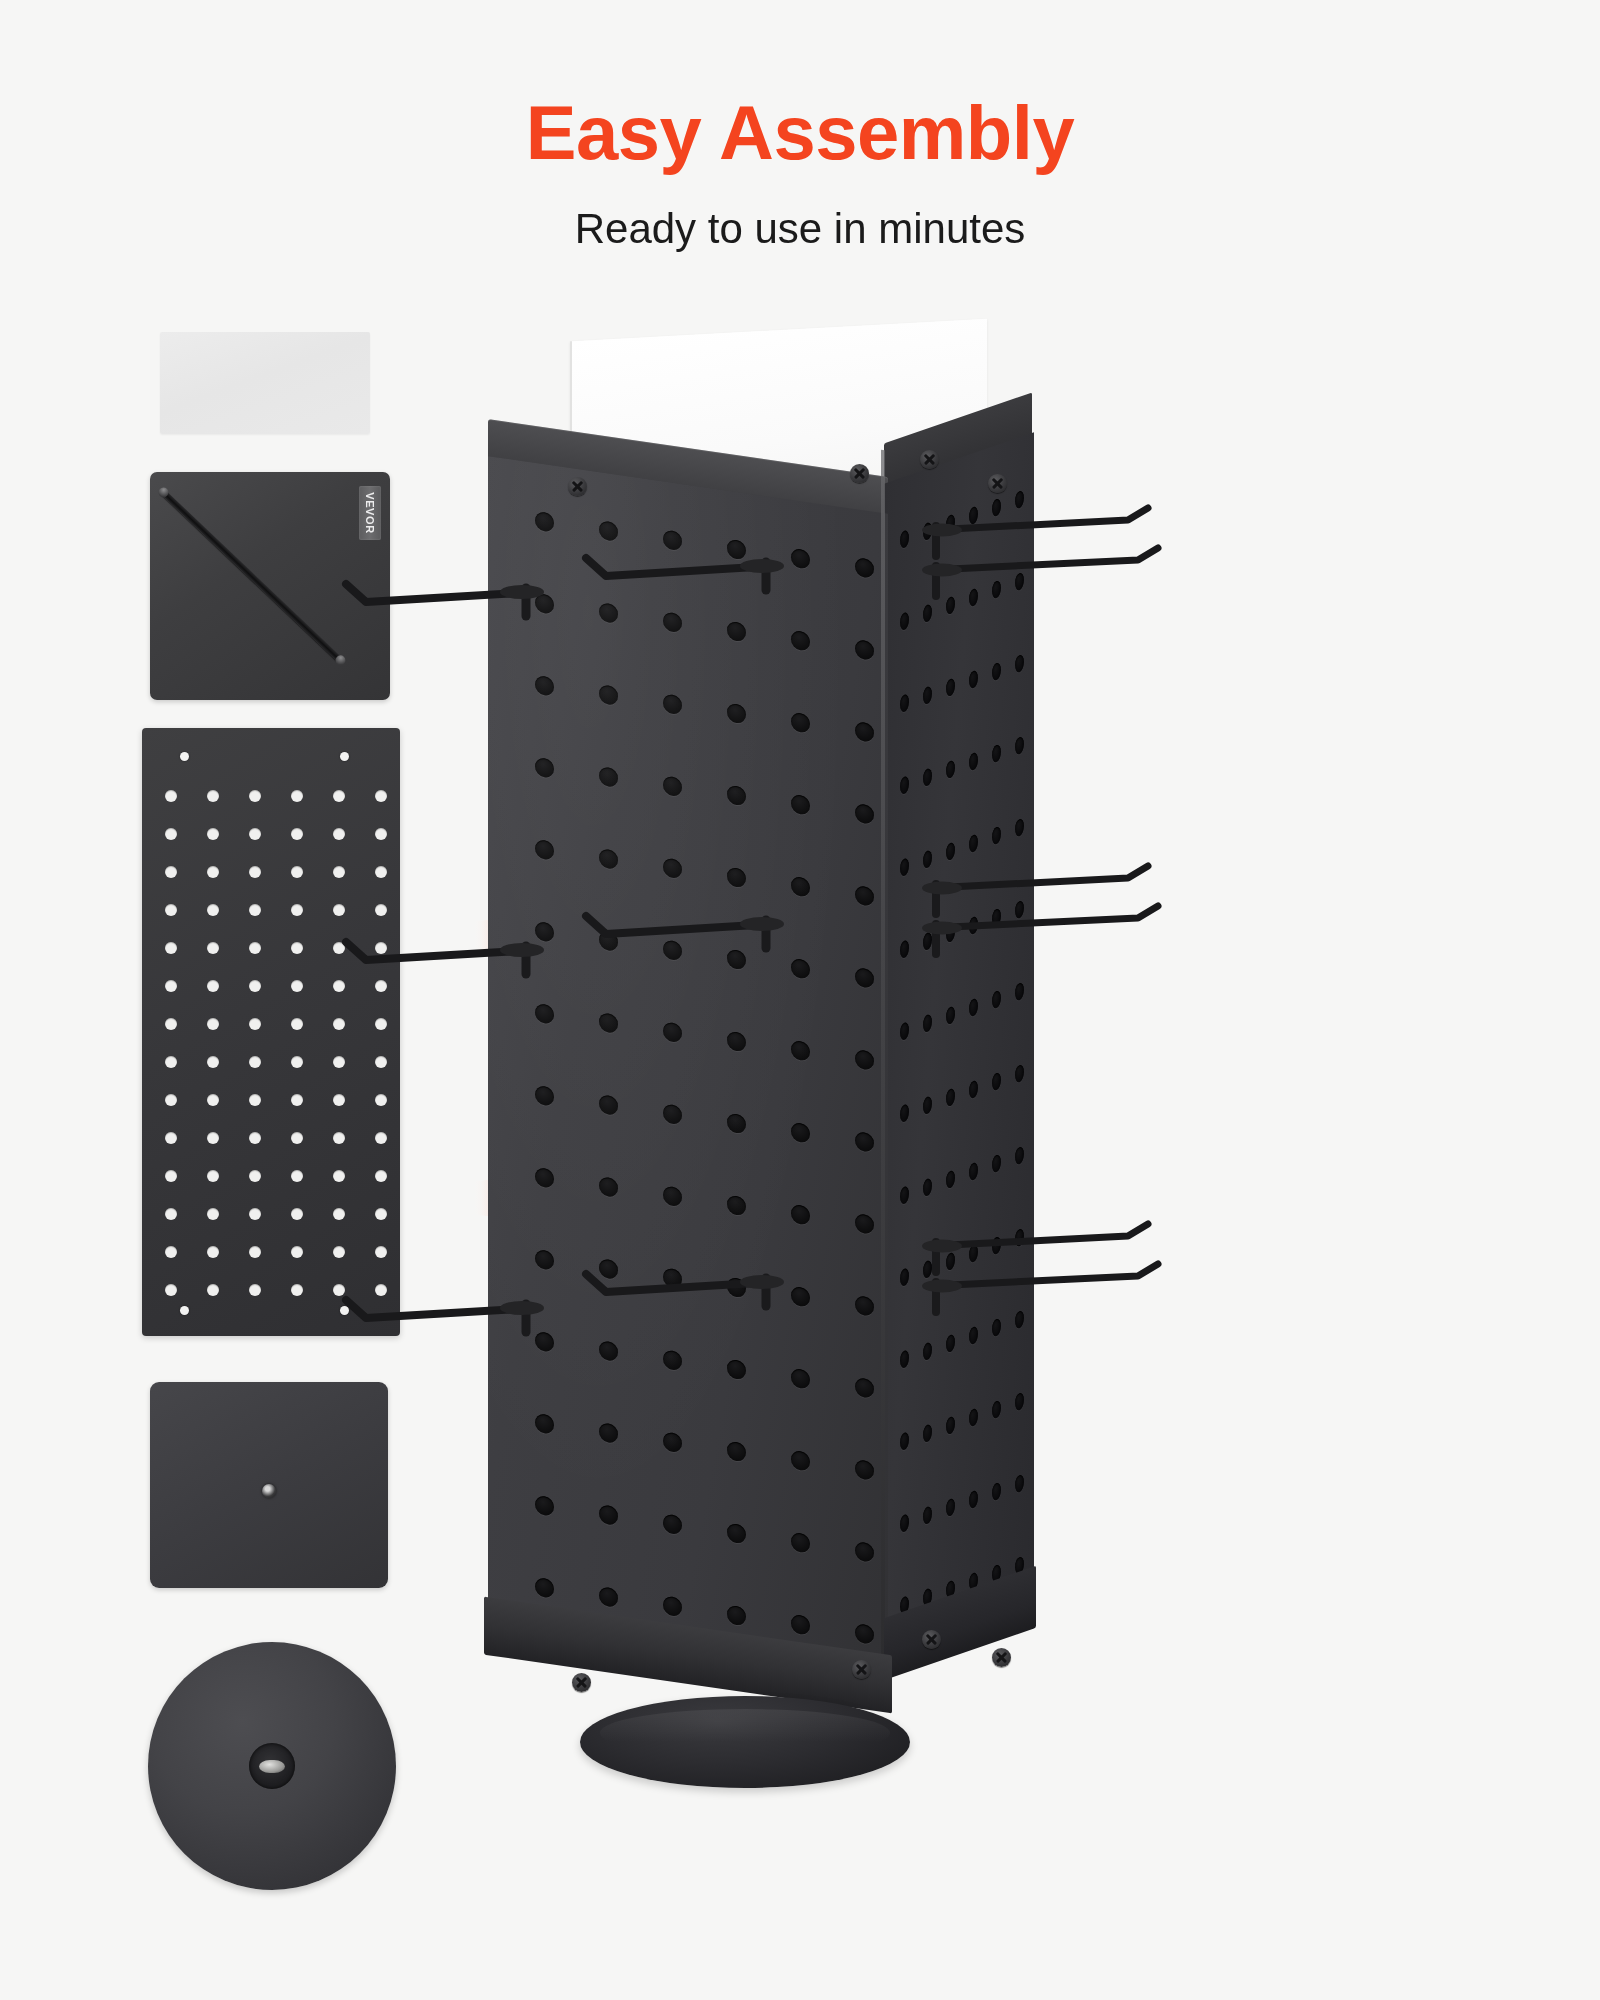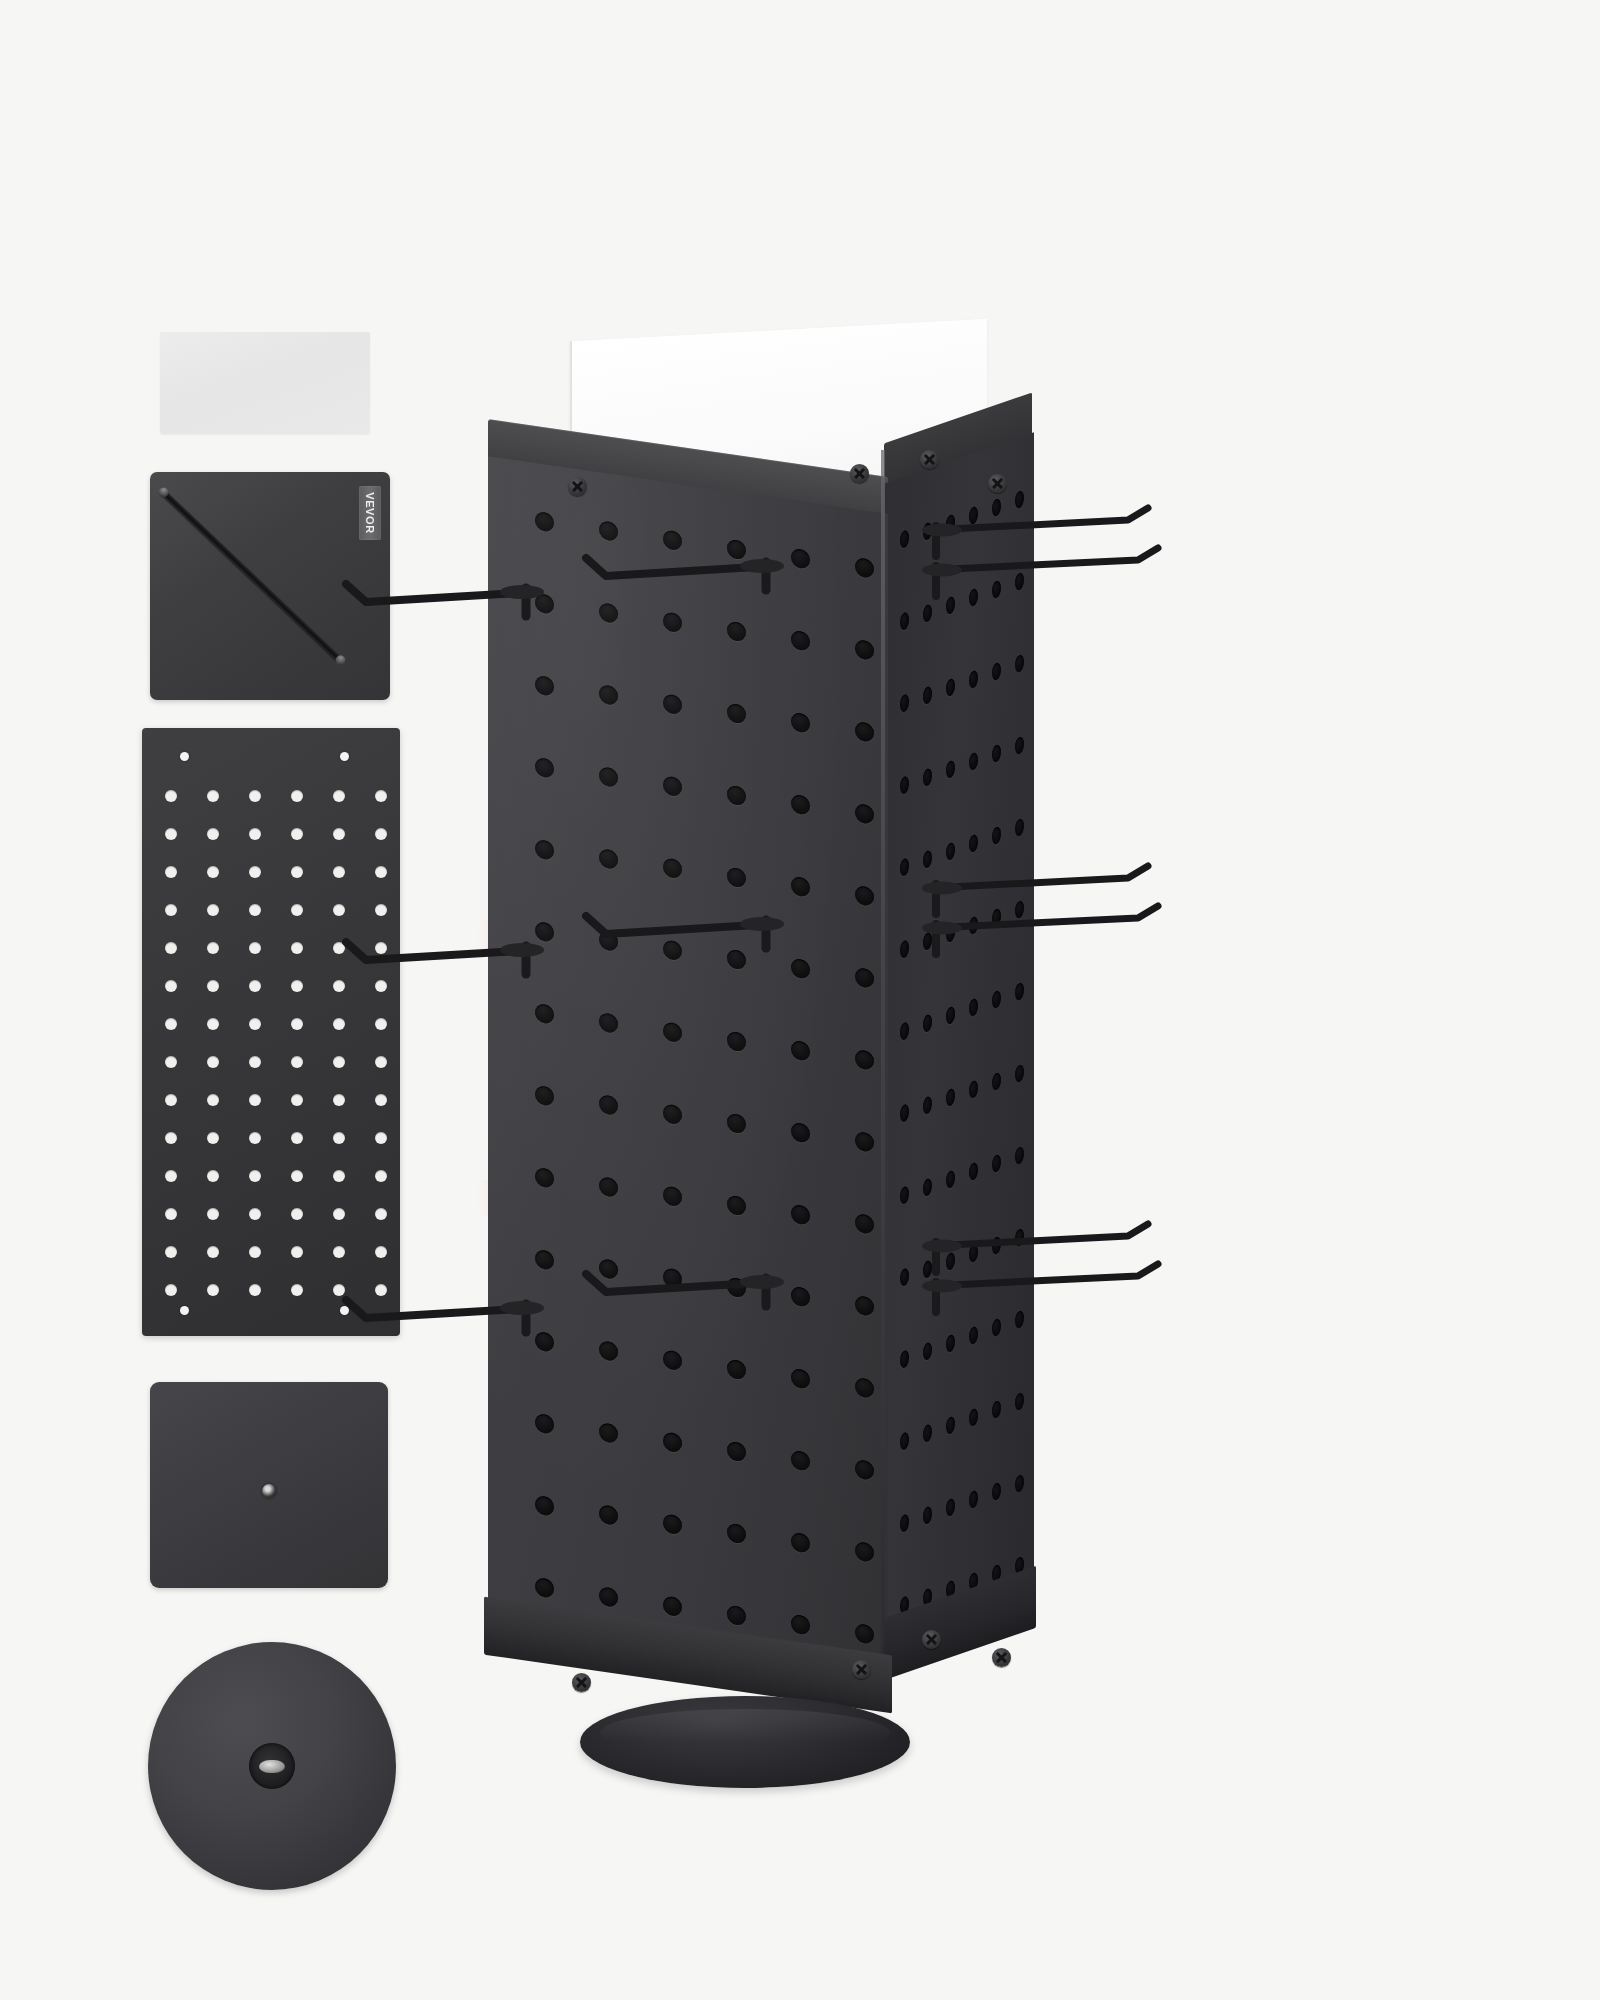--- a/index.html
+++ b/index.html
@@ -257,20 +257,22 @@
 
   
   .hook{position:absolute;}
   .hook svg{display:block;overflow:visible;}
 </style>
 </head>
 <body>
 
 <div class="stage">
 
+  <div class="headline">Easy Assembly</div>
+  <div class="subhead">Ready to use in minutes</div>
 
   <div class="parts">
 
     <div class="part-acrylic"></div>
 
     <div class="part-lid">
       <div class="lid-rod"></div>
       <div class="vevor-tag">
         <span>VEVOR</span>
       </div>

